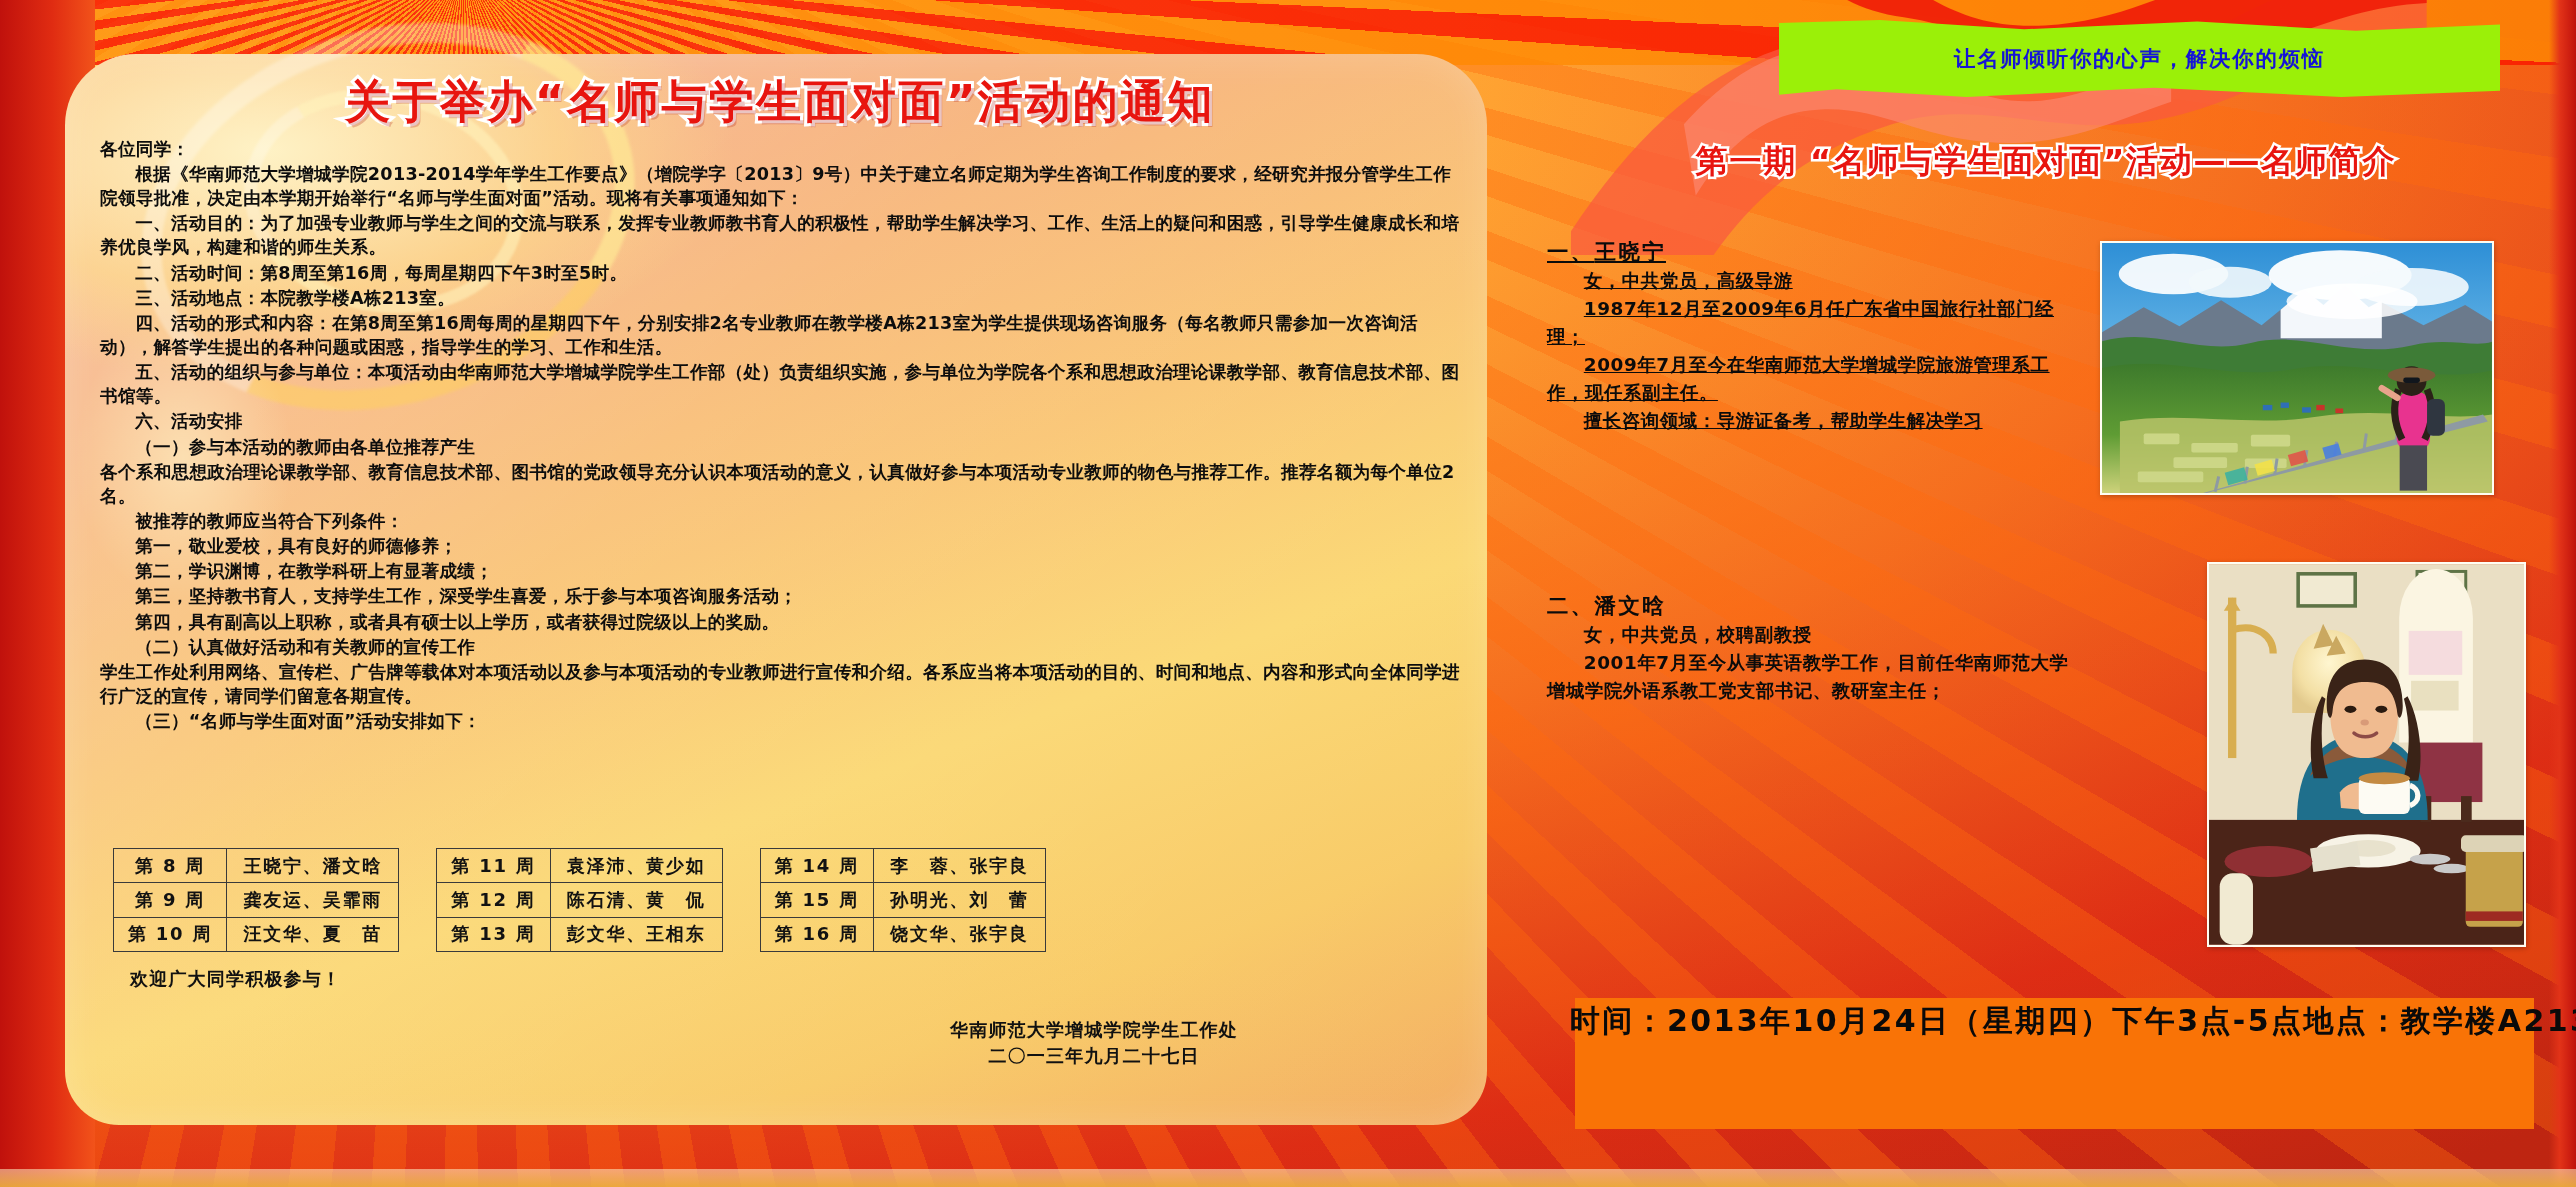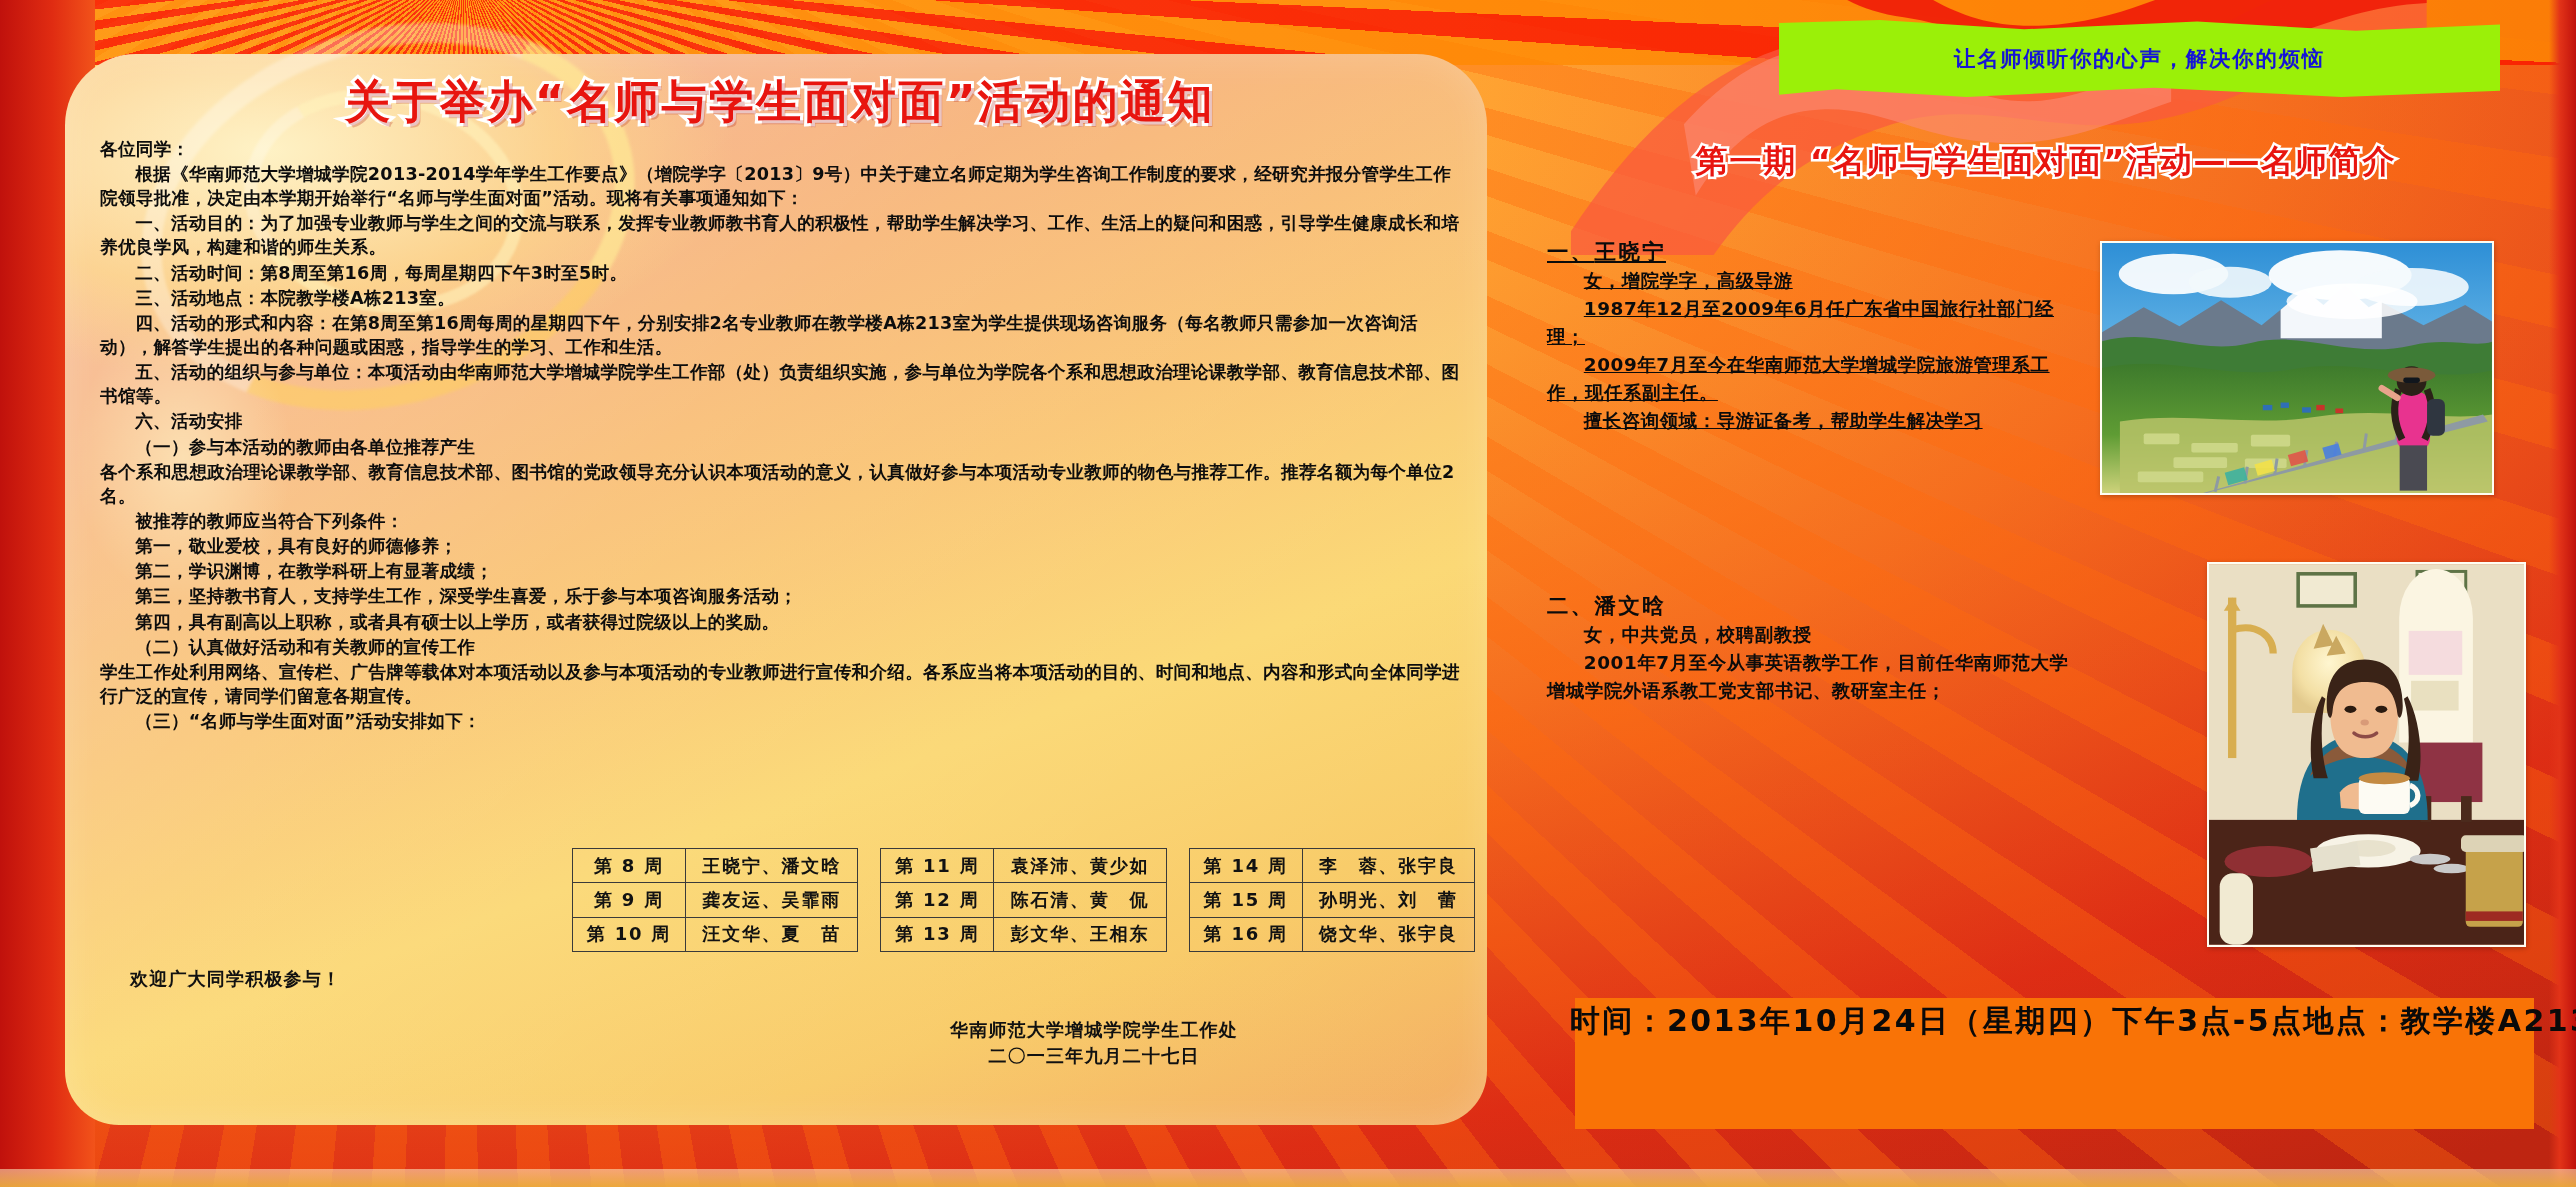--- a/index.html
+++ b/index.html
@@ -57,21 +57,21 @@
   }
   #body-text{
     position:absolute;left:35px;top:83px;width:1362px;
     font-size:17.6px;line-height:24px;color:#0d0d0d;font-weight:bold;
     letter-spacing:0.3px;
   }
   #body-text p{margin:0 0 1.2px 0;}
   #body-text p.ind{text-indent:2em;}
 
   
-  #tables{position:absolute;left:48px;top:794px;width:1362px;display:flex;gap:22px;justify-content:flex-end;}
+  #tables{position:absolute;left:48px;top:794px;width:1362px;display:flex;gap:37px;}
   .wk-table{border-collapse:collapse;table-layout:fixed;}
   .wk-table td{
     border:1.5px solid #3a3a3a;height:28.6px;text-align:center;
     font-size:18px;font-weight:bold;color:#121212;letter-spacing:1.8px;
     padding:2.4px 3.6px;white-space:nowrap;background:transparent;
   }
   .wk-table td.wk{width:105px;}
   .wk-table td.nm{width:164px;}
 
   #welcome{position:absolute;left:65px;top:913px;font-size:18px;font-weight:bold;color:#111;letter-spacing:1.2px;}
@@ -223,21 +223,21 @@
   <div id="green-banner">
     <span>让名师倾听你的心声，解决你的烦恼</span>
   </div>
 
   <div id="sub-title">第一期 “名师与学生面对面”活动——名师简介</div>
 
   <div class="prof" id="prof1">
     <div class="nm">
       <span>一、</span><span>王晓宁</span>
     </div>
-    <p>女，增院学字，高级导游</p>
+    <p>女，中共党员，高级导游</p>
     <p>1987年12月至2009年6月任广东省中国旅行社部门经理；</p>
     <p>2009年7月至今在华南师范大学增城学院旅游管理系工作，现任系副主任。</p>
     <p>擅长咨询领域：导游证备考，帮助学生解决学习</p>
   </div>
 
   <div class="prof" id="prof2">
     <div class="nm">
       <span>二、</span><span>潘文晗</span>
     </div>
     <p>女，中共党员，校聘副教授</p>

